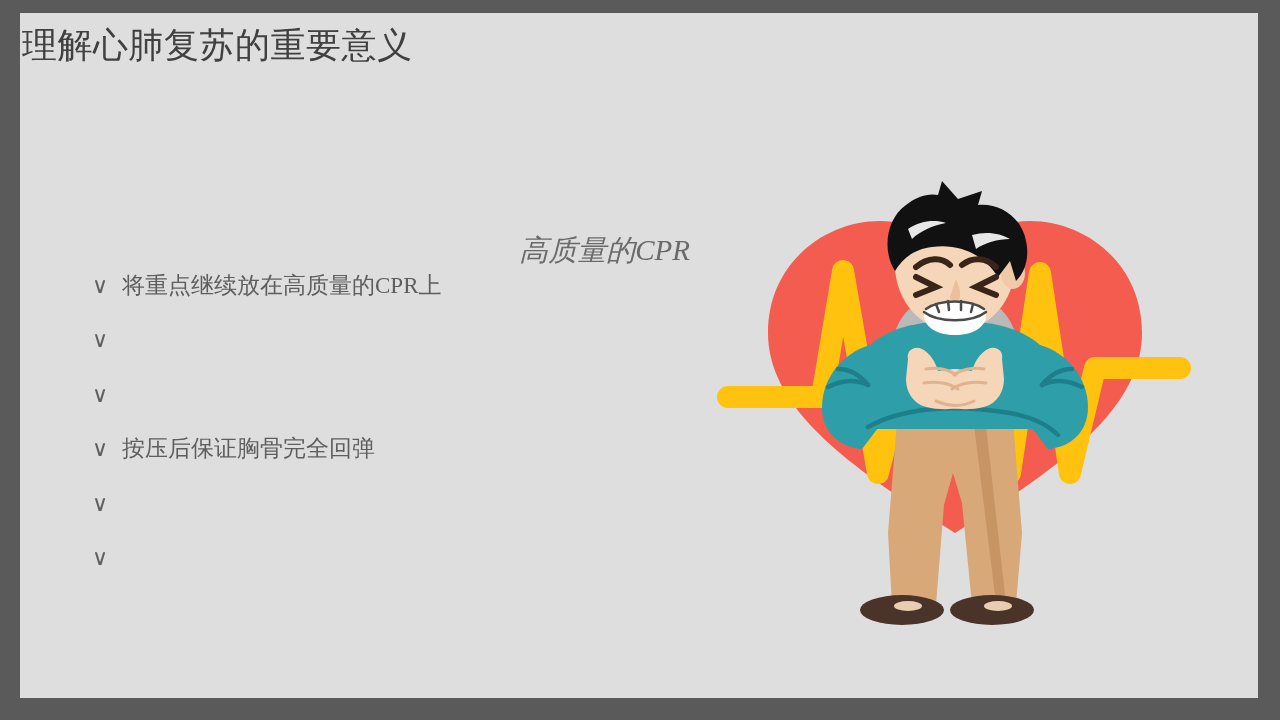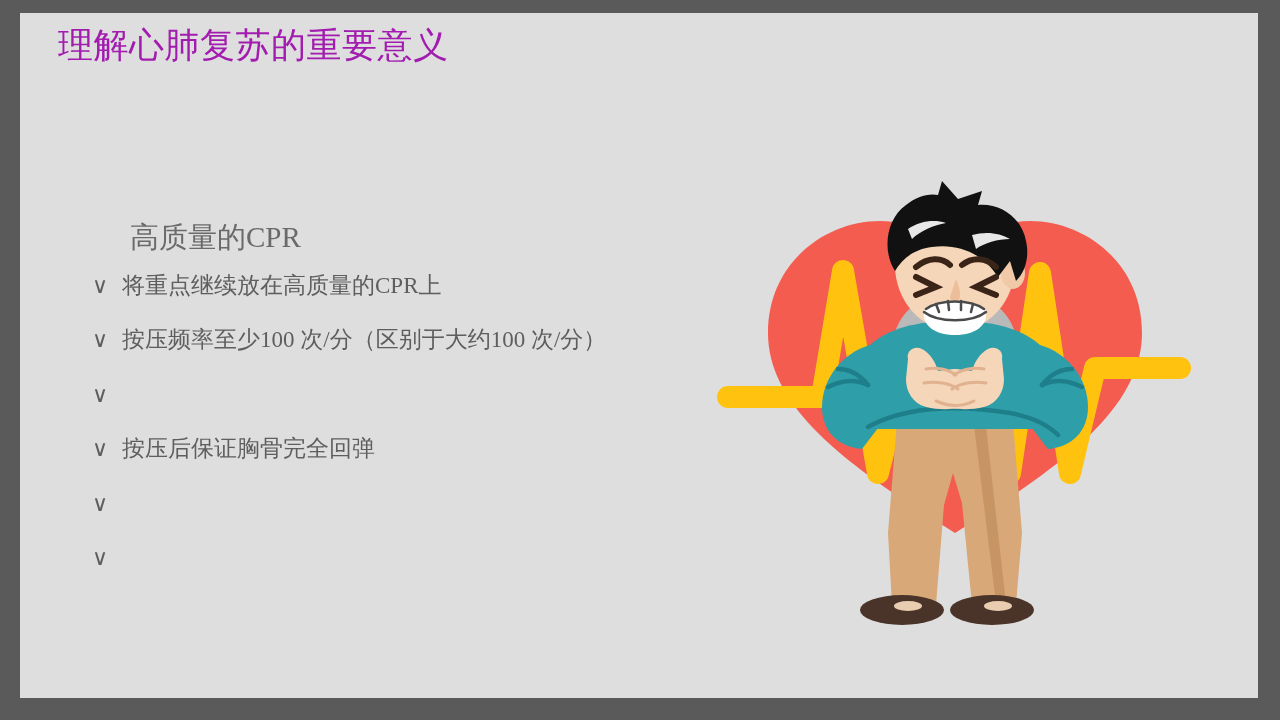--- a/index.html
+++ b/index.html
@@ -25,37 +25,37 @@
     height: 685px;
     background: #dedede;
     overflow: hidden;
   }
   #slide-title {
     position: absolute;
     left: 2px;
     top: 12px;
     font-size: 35px;
     line-height: 42px;
-    color: #a21caf;
+    color: #404040;
     letter-spacing: 0.5px;
     white-space: nowrap;
     font-family: "Liberation Serif", "DejaVu Serif", serif;
-    margin-left: 36px;
   }
   #content-heading {
     position: absolute;
     left: 110px;
-    top: 205px;
+    top: 218px;
     width: 560px;
-    text-align: left;
+    text-align: right;
     font-size: 29px;
     line-height: 38px;
     color: #6a6a6a;
     white-space: nowrap;
     font-family: "Liberation Serif", "DejaVu Serif", serif;
+    font-style: italic;
   }
   #bullet-list {
     position: absolute;
     left: 72px;
     top: 258px;
     width: 700px;
     margin: 0;
     padding: 0;
     list-style: none;
   }
@@ -103,21 +103,20 @@
 
     <div id="content-heading">高质量的CPR</div>
 
     <ul id="bullet-list">
       <li>
         <span class="bullet-marker">∨</span>
         <span class="bullet-text">将重点继续放在高质量的CPR上</span>
       </li>
       <li>
         <span class="bullet-marker">∨</span>
-        <span class="bullet-text">按压频率至少100 次/分（区别于大约100 次/分）</span>
       </li>
       <li>
         <span class="bullet-marker">∨</span>
       </li>
       <li>
         <span class="bullet-marker">∨</span>
         <span class="bullet-text">按压后保证胸骨完全回弹</span>
       </li>
       <li>
         <span class="bullet-marker">∨</span>

